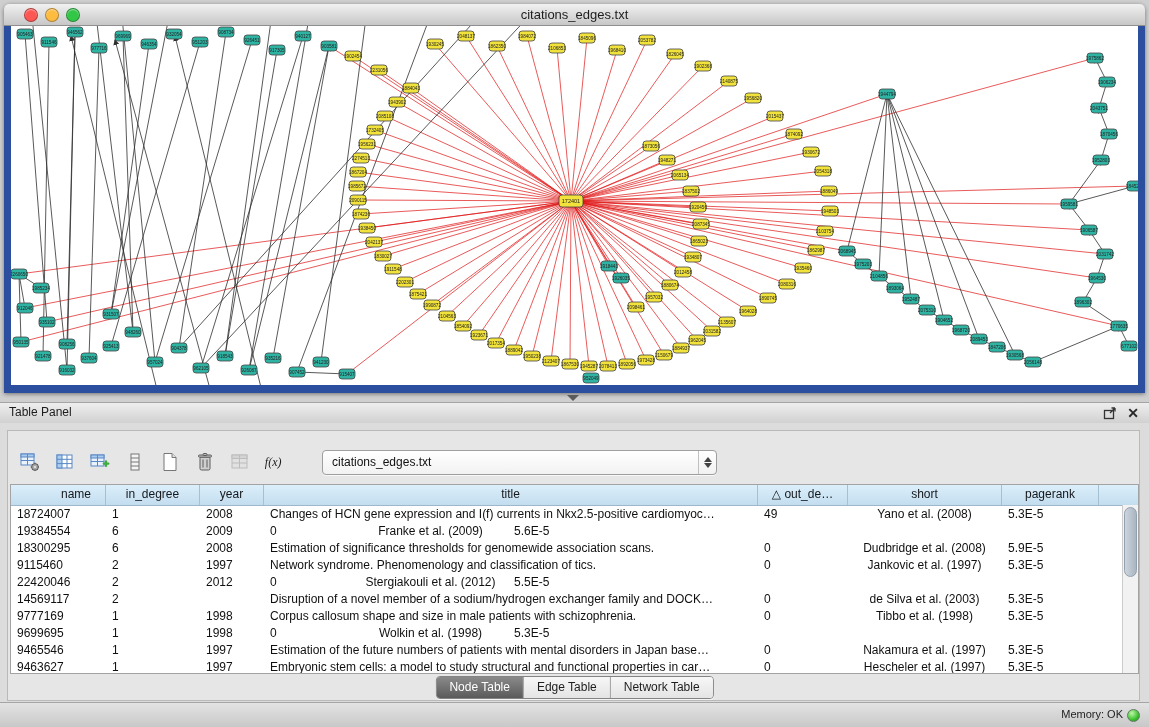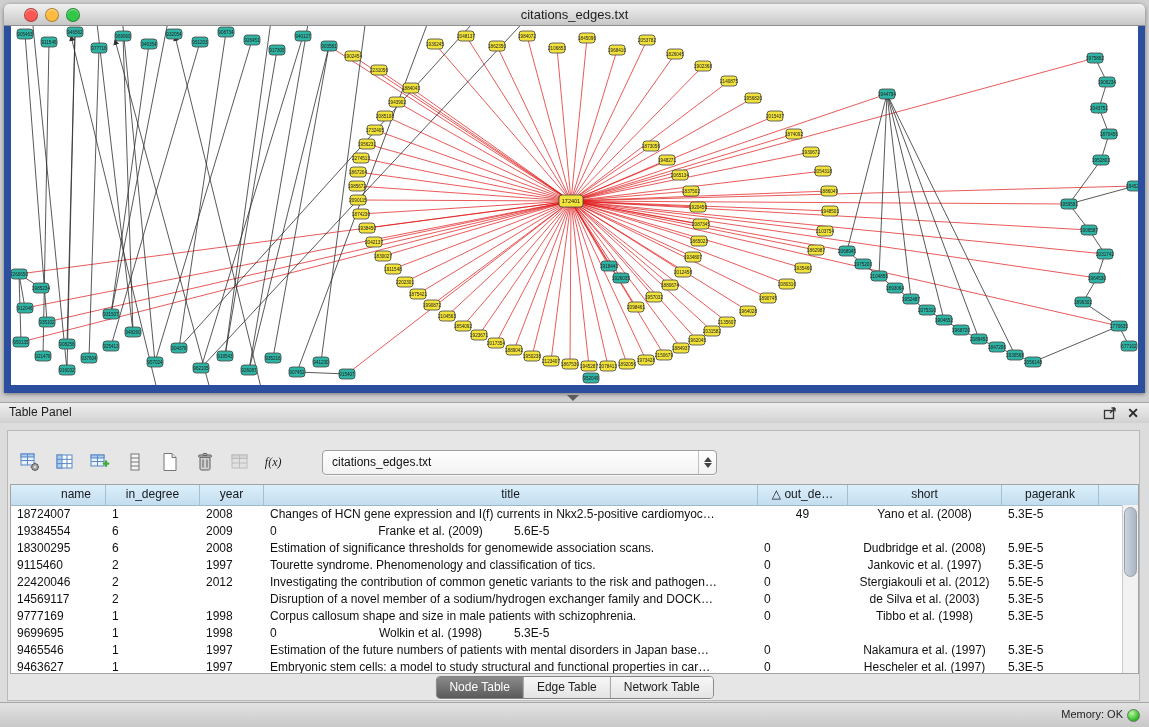--- a/index.html
+++ b/index.html
@@ -881,21 +881,21 @@
         <div class="hcell" style="width: 90px;">△ out_de…</div>
         <div class="hcell" style="width: 154px;">short</div>
         <div class="hcell" style="width: 97px;">pagerank</div>
       </div>
     <div class="tbody" id="tbody">
         <div class="trow">
           <div class="tcell" style="width: 95px; text-align: left;">18724007</div>
           <div class="tcell" style="width: 94px; text-align: left;">1</div>
           <div class="tcell" style="width: 64px; text-align: left;">2008</div>
           <div class="tcell" style="width: 494px; text-align: left;">Changes of HCN gene expression and I(f) currents in Nkx2.5-positive cardiomyoc…</div>
-          <div class="tcell" style="width: 90px; text-align: center;">49</div>
+          <div class="tcell" style="width: 90px; text-align: left;">49</div>
           <div class="tcell" style="width: 154px; text-align: center;">Yano et al. (2008)</div>
           <div class="tcell" style="width: 97px; text-align: left;">5.3E-5</div>
         </div>
         <div class="trow">
           <div class="tcell" style="width: 95px; text-align: left;">19384554</div>
           <div class="tcell" style="width: 94px; text-align: left;">6</div>
           <div class="tcell" style="width: 64px; text-align: left;">2009</div>
           <div class="tcell" style="width: 90px; text-align: left;">0</div>
           <div class="tcell" style="width: 154px; text-align: center;">Franke et al. (2009)</div>
           <div class="tcell" style="width: 97px; text-align: left;">5.6E-5</div>
@@ -906,30 +906,29 @@
           <div class="tcell" style="width: 64px; text-align: left;">2008</div>
           <div class="tcell" style="width: 494px; text-align: left;">Estimation of significance thresholds for genomewide association scans.</div>
           <div class="tcell" style="width: 90px; text-align: left;">0</div>
           <div class="tcell" style="width: 154px; text-align: center;">Dudbridge et al. (2008)</div>
           <div class="tcell" style="width: 97px; text-align: left;">5.9E-5</div>
         </div>
         <div class="trow">
           <div class="tcell" style="width: 95px; text-align: left;">9115460</div>
           <div class="tcell" style="width: 94px; text-align: left;">2</div>
           <div class="tcell" style="width: 64px; text-align: left;">1997</div>
-          <div class="tcell" style="width: 494px; text-align: left;">Tourette syndrome. Phenomenology and classification of tics.</div>
+          <div class="tcell" style="width: 494px; text-align: left;">Network syndrome. Phenomenology and classification of tics.</div>
           <div class="tcell" style="width: 90px; text-align: left;">0</div>
           <div class="tcell" style="width: 154px; text-align: center;">Jankovic et al. (1997)</div>
           <div class="tcell" style="width: 97px; text-align: left;">5.3E-5</div>
         </div>
         <div class="trow">
           <div class="tcell" style="width: 95px; text-align: left;">22420046</div>
           <div class="tcell" style="width: 94px; text-align: left;">2</div>
           <div class="tcell" style="width: 64px; text-align: left;">2012</div>
-          <div class="tcell" style="width: 494px; text-align: left;">Investigating the contribution of common genetic variants to the risk and pathogen…</div>
           <div class="tcell" style="width: 90px; text-align: left;">0</div>
           <div class="tcell" style="width: 154px; text-align: center;">Stergiakouli et al. (2012)</div>
           <div class="tcell" style="width: 97px; text-align: left;">5.5E-5</div>
         </div>
         <div class="trow">
           <div class="tcell" style="width: 95px; text-align: left;">14569117</div>
           <div class="tcell" style="width: 94px; text-align: left;">2</div>
           <div class="tcell" style="width: 64px; text-align: left; margin-top: 24px;">2003</div>
           <div class="tcell" style="width: 494px; text-align: left;">Disruption of a novel member of a sodium/hydrogen exchanger family and DOCK…</div>
           <div class="tcell" style="width: 90px; text-align: left;">0</div>

